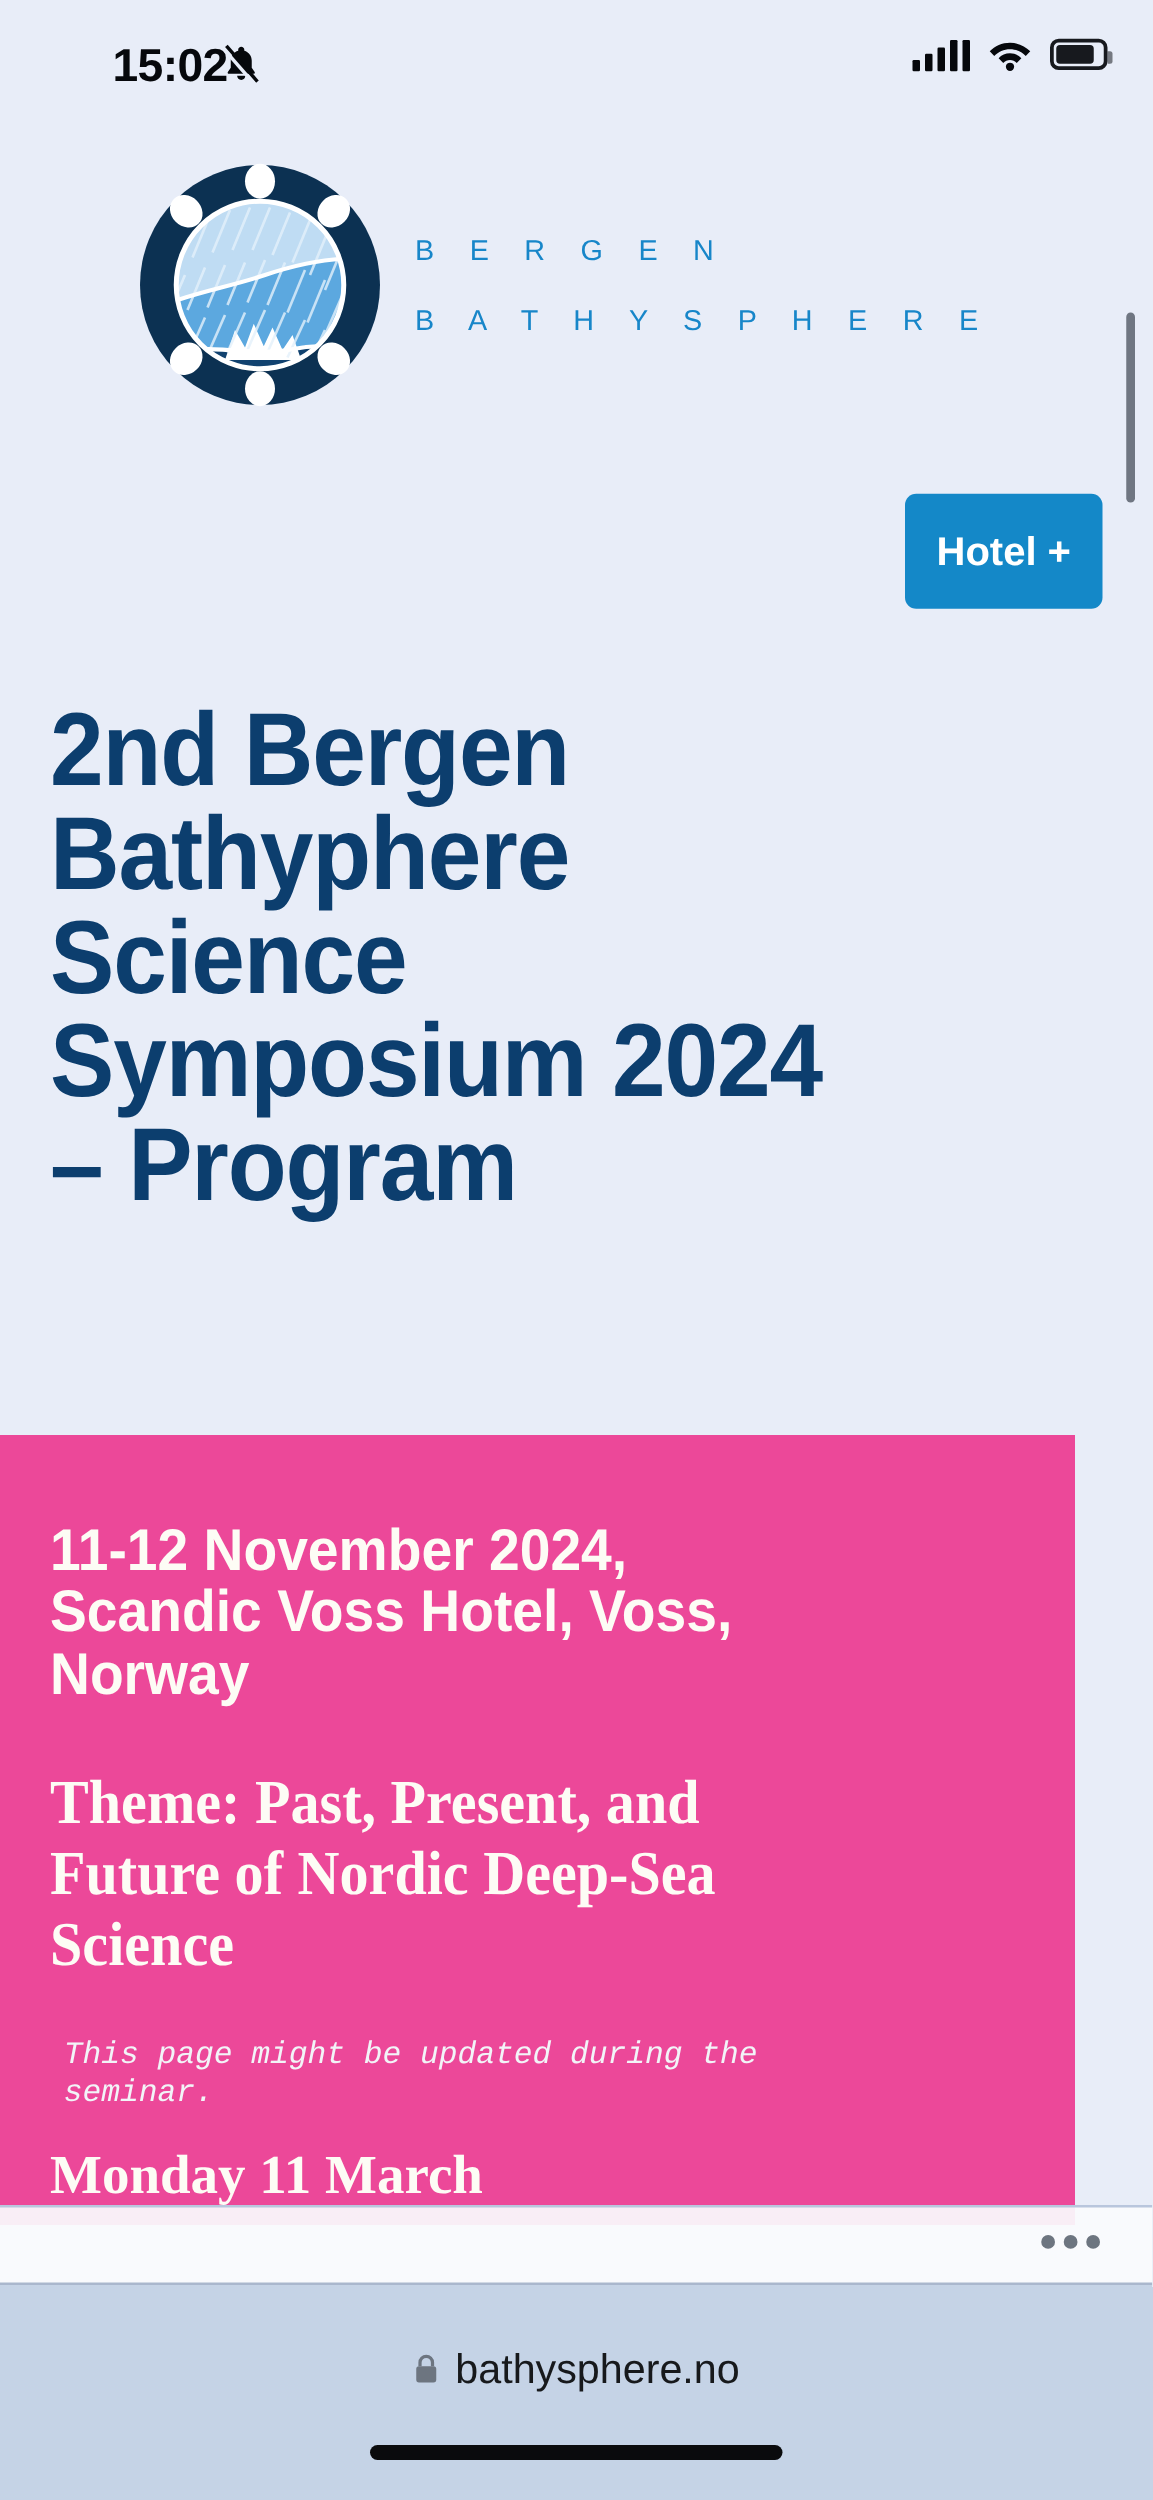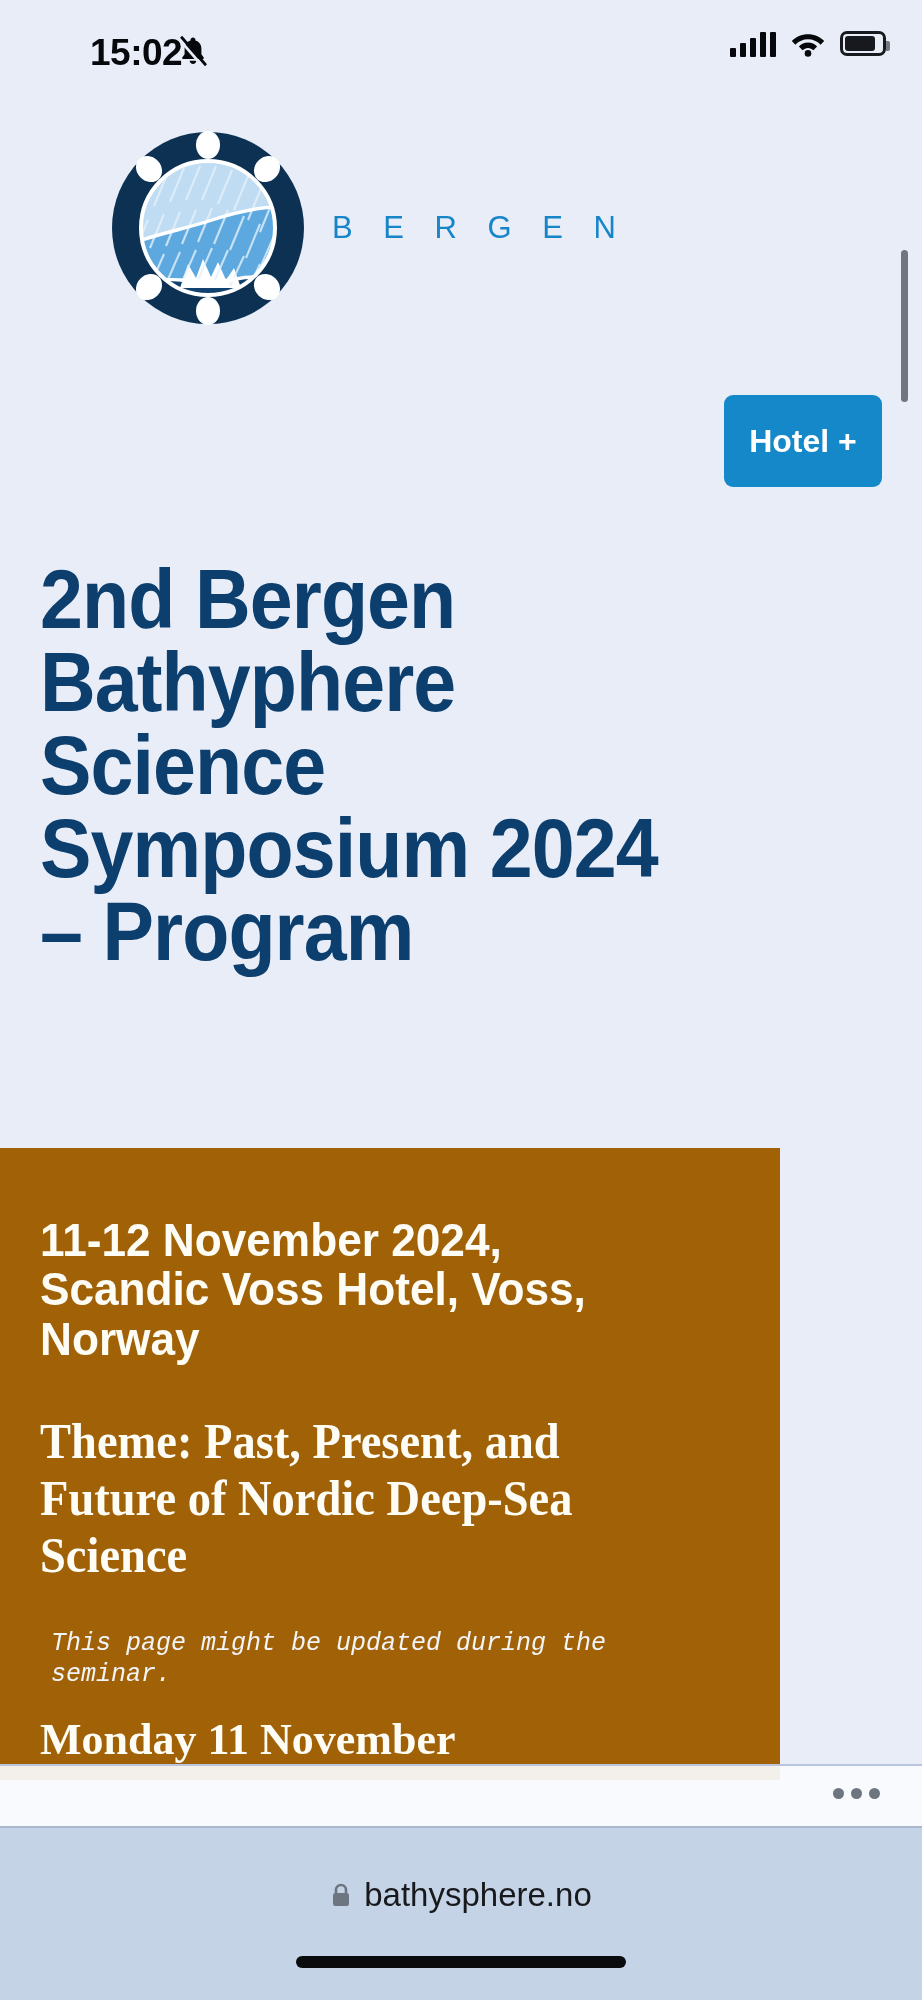--- a/index.html
+++ b/index.html
@@ -108,21 +108,21 @@
     display: flex;
     align-items: center;
   }
 
   #logo-mark { width: 200px; height: 200px; display: block; }
 
   #brand-text {
     margin-left: 24px;
     color: #1786c9;
     font-family: "Liberation Sans", sans-serif;
-    font-size: 31px;
+    font-size: 23px;
     font-weight: 400;
     letter-spacing: 11px;
     line-height: 56px;
     white-space: nowrap;
   }
   #brand-text span { display: block; }
 
   #menu-button {
     position: absolute;
     right: 40px; top: 295px;
@@ -148,22 +148,22 @@
     line-height: 1.0;
     letter-spacing: -1px;
     transform: scaleX(0.93);
     transform-origin: left top;
   }
 
   
   #info-band {
     position: absolute;
     left: 0; top: 1148px;
-    width: 780px; height: 632px;
-    background: #a16207;
+    width: 860px; height: 632px;
+    background: #ec4899;
   }
 
   #event-where {
     position: absolute;
     left: 40px; top: 67px;
     width: 640px;
     color: #fdfcf5;
     font-family: "Liberation Sans Narrow", "Liberation Sans", sans-serif;
     font-size: 47px;
     font-weight: 700;
@@ -359,33 +359,34 @@
           </g>
 
           <path d="M34 112 C 58 104, 80 100, 104 92 C 128 84, 148 80, 166 79" stroke="#ffffff" stroke-width="3.4" fill="none"></path>
           <path d="M30 153 C 62 147, 96 158, 128 151 C 146 147, 158 150, 170 152" stroke="#ffffff" stroke-width="3.4" fill="none"></path>
         </g>
         <circle cx="100" cy="100" r="67" fill="none" stroke="#ffffff" stroke-width="4"></circle>
       </svg>
 
       <div id="brand-text">
         <span>B E R G E N</span>
+        <span>B A T H Y S P H E R E</span>
       </div>
     </div>
 
     <button id="menu-button">Hotel +</button>
 
     <h1 id="page-title">2nd Bergen Bathyphere Science Symposium 2024 – Program</h1>
   </div>
 
   <div id="info-band">
     <div id="event-where">11-12 November 2024, Scandic Voss Hotel, Voss, Norway</div>
     <div id="event-theme">Theme: Past, Present, and Future of Nordic Deep-Sea Science</div>
     <div id="update-note">This page might be updated during the seminar.</div>
-    <div id="day-heading">Monday 11 November</div>
+    <div id="day-heading">Monday 11 March</div>
   </div>
 
   <div id="scrollbar-track">
     <div id="scrollbar-thumb"></div>
   </div>
 
   <div id="browser-toolbar">
     <div id="toolbar-more">
       <i></i>
         <i></i>

